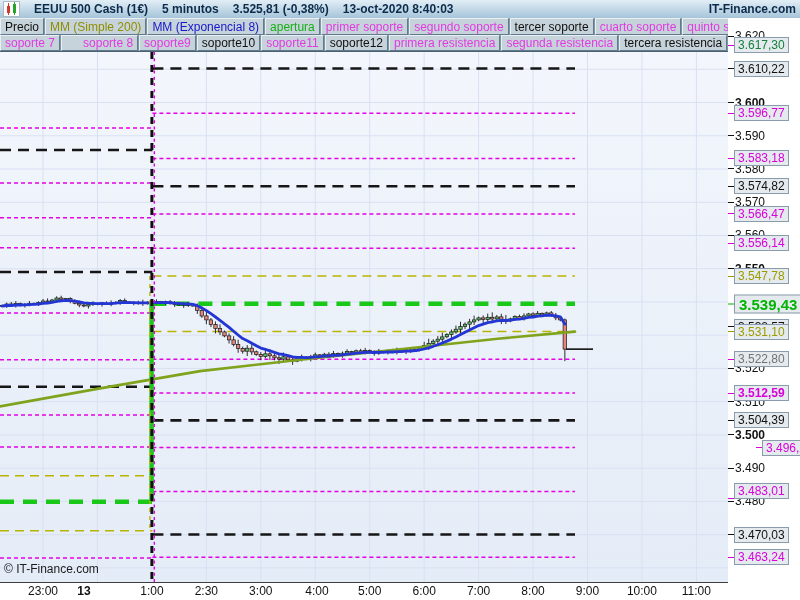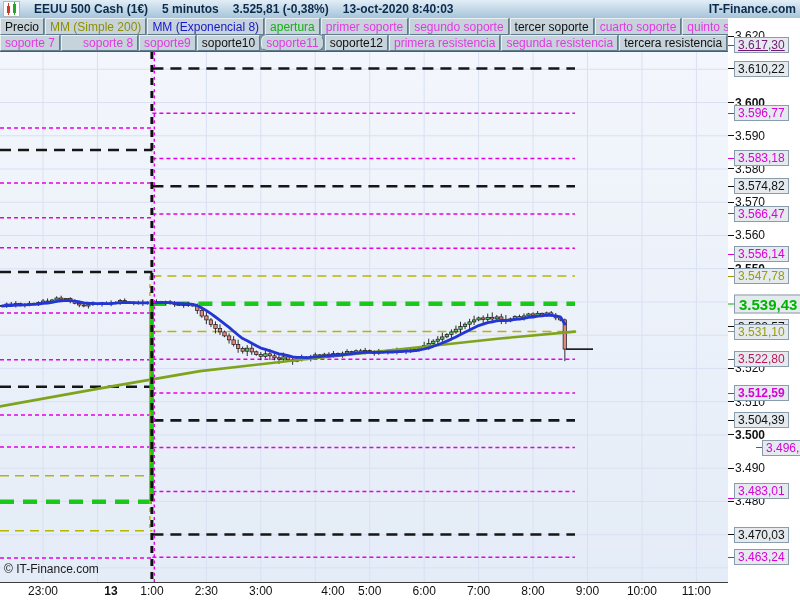--- a/index.html
+++ b/index.html
@@ -75,21 +75,21 @@
       <div class="legend-item" style="color: rgb(226, 58, 226);">segundo soporte</div>
       <div class="legend-item" style="color: rgb(17, 17, 17);">tercer soporte</div>
       <div class="legend-item" style="color: rgb(226, 58, 226);">cuarto soporte</div>
       <div class="legend-item" style="color: rgb(226, 58, 226);">quinto soporte</div>
     </div>
   <div id="legend2" class="legendrow">
       <div class="legend-item" style="color: rgb(226, 58, 226);">soporte 7</div>
       <div class="legend-item" style="color: rgb(226, 58, 226); padding-left: 21px;">soporte 8</div>
       <div class="legend-item" style="color: rgb(226, 58, 226);">soporte9</div>
       <div class="legend-item" style="color: rgb(17, 17, 17);">soporte10</div>
-      <div class="legend-item" style="color: rgb(226, 58, 226); border-radius: 6px;">soporte11</div>
+      <div class="legend-item" style="color: rgb(226, 58, 226);">soporte11</div>
       <div class="legend-item" style="color: rgb(17, 17, 17);">soporte12</div>
       <div class="legend-item" style="color: rgb(226, 58, 226);">primera resistencia</div>
       <div class="legend-item" style="color: rgb(226, 58, 226);">segunda resistencia</div>
       <div class="legend-item" style="color: rgb(17, 17, 17);">tercera resistencia</div>
       <div class="legend-item" style="color: rgb(226, 58, 226);">cuarta resistencia</div>
     </div>
 
   <div id="plotwrap">
     <svg id="plot" width="728" height="530">
         <line x1="0" y1="17.267390000000603" x2="728" y2="17.267390000000603" stroke="#d9e0f2" stroke-width="1"></line>
@@ -408,25 +408,25 @@
         <line x1="149.9" y1="224.10533599999997" x2="149.9" y2="478.6802300000012" stroke="#b9b400" stroke-width="1.4" stroke-dasharray="4 4"></line>
         <line x1="151.9" y1="0" x2="151.9" y2="530" stroke="#101010" stroke-width="3" stroke-dasharray="7 6"></line>
         <line x1="154.3" y1="0" x2="154.3" y2="530" stroke="#e500e5" stroke-width="1.4" stroke-dasharray="3 3.2"></line>
         <line x1="566" y1="297.14020700000077" x2="593" y2="297.14020700000077" stroke="#111" stroke-width="1.6"></line>
       </svg>
     <div id="watermark">© IT-Finance.com</div>
   </div>
 
   <div id="timeaxis">
       <div class="tlabel" style="left: 43px;">23:00</div>
-      <div class="tlabel bold" style="left: 111px;">13</div>
+      <div class="tlabel bold" style="left: 84px;">13</div>
       <div class="tlabel" style="left: 151.9px;">1:00</div>
       <div class="tlabel" style="left: 206.35px;">2:30</div>
       <div class="tlabel" style="left: 260.8px;">3:00</div>
-      <div class="tlabel" style="left: 333px;">4:00</div>
+      <div class="tlabel" style="left: 317px;">4:00</div>
       <div class="tlabel" style="left: 369.7px;">5:00</div>
       <div class="tlabel" style="left: 424.15px;">6:00</div>
       <div class="tlabel" style="left: 478.6px;">7:00</div>
       <div class="tlabel" style="left: 533.05px;">8:00</div>
       <div class="tlabel" style="left: 587.5px;">9:00</div>
       <div class="tlabel" style="left: 641.95px;">10:00</div>
       <div class="tlabel" style="left: 696.4px;">11:00</div>
     </div>
   <div id="priceaxis">
       <div class="plabel" style="top: 18.0244px; z-index: 1;">
@@ -472,21 +472,21 @@
       <div class="plabel" style="top: 450.183px; z-index: 1;">
         <div class="tick"></div>
         <span class="txt">3.490</span>
       </div>
       <div class="plabel" style="top: 483.426px; z-index: 1;">
         <div class="tick"></div>
         <span class="txt">3.480</span>
       </div>
       <div class="plabel" style="top: 27px; z-index: 2;">
         <div class="tick" style="border-top-color: rgb(217, 0, 217);"></div>
-        <span class="box" style="color: #701a75; text-decoration: underline;">3.617,30</span>
+        <span class="box" style="color: #15803d;">3.617,30</span>
       </div>
       <div class="plabel" style="top: 50.536px; z-index: 3;">
         <div class="tick" style="border-top-color: rgb(17, 17, 17);"></div>
         <span class="box" style="color: rgb(17, 17, 17);">3.610,22</span>
       </div>
       <div class="plabel" style="top: 95.2479px; z-index: 4;">
         <div class="tick" style="border-top-color: rgb(217, 0, 217);"></div>
         <span class="box" style="color: rgb(217, 0, 217);">3.596,77</span>
       </div>
       <div class="plabel" style="top: 140.425px; z-index: 5;">
@@ -494,21 +494,21 @@
         <span class="box" style="color: rgb(217, 0, 217);">3.583,18</span>
       </div>
       <div class="plabel" style="top: 168.216px; z-index: 6;">
         <div class="tick" style="border-top-color: rgb(17, 17, 17);"></div>
         <span class="box" style="color: rgb(17, 17, 17);">3.574,82</span>
       </div>
       <div class="plabel" style="top: 195.974px; z-index: 7;">
         <div class="tick" style="border-top-color: rgb(217, 0, 217);"></div>
         <span class="box" style="color: rgb(217, 0, 217);">3.566,47</span>
       </div>
-      <div class="plabel" style="top: 236px; z-index: 8;">
+      <div class="plabel" style="top: 225px; z-index: 8;">
         <div class="tick" style="border-top-color: rgb(217, 0, 217);"></div>
         <span class="box" style="color: rgb(217, 0, 217);">3.556,14</span>
       </div>
       <div class="plabel" style="top: 258.105px; z-index: 9;">
         <div class="tick" style="border-top-color: rgb(156, 156, 0);"></div>
         <span class="box" style="color: rgb(156, 156, 0);">3.547,78</span>
       </div>
       <div class="plabel" style="top: 308.668px; z-index: 10;">
         <div class="tick" style="border-top-color: rgb(17, 17, 17);"></div>
         <span class="box" style="color: rgb(17, 17, 17);">3.532,57</span>
@@ -516,21 +516,21 @@
       <div class="plabel" style="top: 313.555px; z-index: 11;">
         <div class="tick" style="border-top-color: rgb(156, 156, 0);"></div>
         <span class="box" style="color: rgb(156, 156, 0);">3.531,10</span>
       </div>
       <div class="plabel" style="top: 285.863px; z-index: 12;">
         <div class="tick" style="border-top-color: rgb(0, 180, 0);"></div>
         <span class="box big" style="color: rgb(0, 180, 0);">3.539,43</span>
       </div>
       <div class="plabel" style="top: 341.146px; z-index: 13;">
         <div class="tick" style="border-top-color: rgb(217, 0, 217);"></div>
-        <span class="box" style="color: #be185d;">3.522,80</span>
+        <span class="box" style="color: #737373;">3.522,80</span>
       </div>
       <div class="plabel" style="top: 375.087px; z-index: 14; font-weight: bold;">
         <div class="tick" style="border-top-color: rgb(217, 0, 217);"></div>
         <span class="box" style="color: rgb(217, 0, 217);">3.512,59</span>
       </div>
       <div class="plabel" style="top: 402.347px; z-index: 15;">
         <div class="tick" style="border-top-color: rgb(17, 17, 17);"></div>
         <span class="box" style="color: rgb(17, 17, 17);">3.504,39</span>
       </div>
       <div class="plabel" style="top: 429.506px; z-index: 16; margin-left: 28px;">

